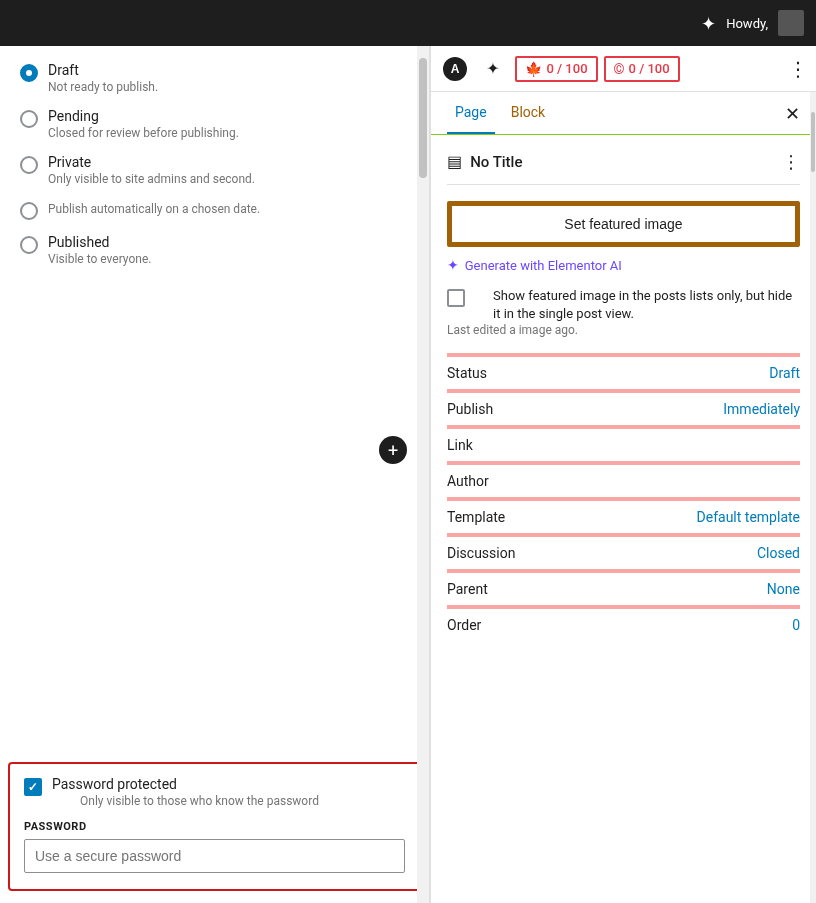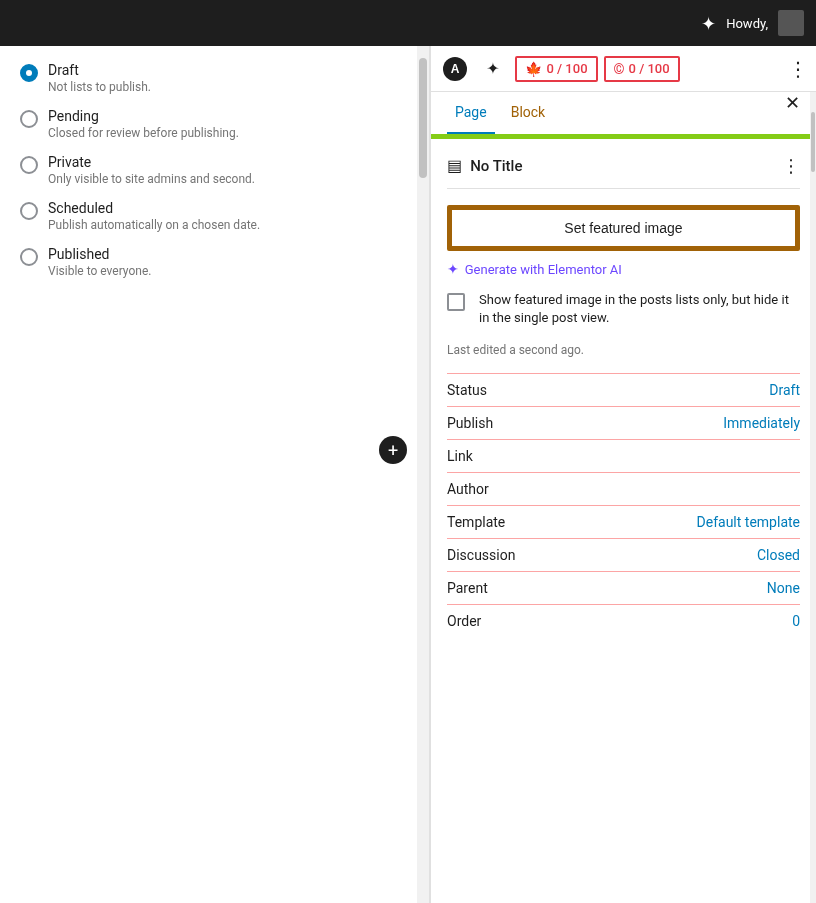--- a/index.html
+++ b/index.html
@@ -256,23 +256,23 @@
     .toolbar-more-btn {
       margin-left: auto;
       font-size: 20px;
       cursor: pointer;
       color: #1e1e1e;
     }
 
     
     .sidebar-tabs {
       display: flex;
-      border-bottom: 5px solid #84cc16;
+      border-bottom: 1px solid #84cc16;
       padding: 0 16px;
-      align-items: flex-start;
+      align-items: center;
     }
     .sidebar-tab {
       padding: 12px 8px;
       font-size: 14px;
       color: #a16207;
       cursor: pointer;
       border-bottom: 2px solid transparent;
       margin-right: 8px;
     }
     .sidebar-tab.active {
@@ -346,22 +346,21 @@
       margin-bottom: 14px;
     }
     .elementor-sparkle {
       font-size: 14px;
     }
 
     
     .checkbox-row {
       display: flex;
       align-items: flex-start;
-      gap: 14px;
-      margin-bottom: 16px;
+      gap: 28px;
     }
     .checkbox-empty {
       width: 18px;
       height: 18px;
       border: 2px solid #8c8f94;
       border-radius: 2px;
       flex-shrink: 0;
       margin-top: 2px;
     }
     .checkbox-row-text {
@@ -376,21 +375,21 @@
       color: #757575;
       margin-bottom: 16px;
     }
 
     
     .meta-row {
       display: flex;
       align-items: center;
       justify-content: space-between;
       padding: 8px 0;
-      border-top: 1px solid #fca5a5;
+      border-top: 4px solid #fca5a5;
     }
     .meta-label {
       font-size: 14px;
       color: #1e1e1e;
     }
     .meta-value {
       font-size: 14px;
       color: #007cba;
       cursor: pointer;
     }
@@ -430,21 +429,21 @@
 <div class="main-layout">
 
   <div class="left-panel">
 
     <div class="visibility-list">
 
       <div class="visibility-item">
         <div class="radio-circle selected"></div>
         <div>
           <div class="visibility-label">Draft</div>
-          <div class="visibility-desc">Not lists to publish.</div>
+          <div class="visibility-desc">Not ready to publish.</div>
         </div>
       </div>
 
       <div class="visibility-item">
         <div class="radio-circle"></div>
         <div>
           <div class="visibility-label">Pending</div>
           <div class="visibility-desc">Closed for review before publishing.</div>
         </div>
       </div>
@@ -453,35 +452,45 @@
         <div class="radio-circle"></div>
         <div>
           <div class="visibility-label">Private</div>
           <div class="visibility-desc">Only visible to site admins and second.</div>
         </div>
       </div>
 
       <div class="visibility-item">
         <div class="radio-circle"></div>
         <div>
-          <div class="visibility-label">Scheduled</div>
           <div class="visibility-desc">Publish automatically on a chosen date.</div>
         </div>
       </div>
 
       <div class="visibility-item">
         <div class="radio-circle"></div>
         <div>
           <div class="visibility-label">Published</div>
           <div class="visibility-desc">Visible to everyone.</div>
         </div>
       </div>
 
     </div>
 
+    <div class="password-section">
+      <div class="password-protected-row">
+        <div class="checkbox-blue"></div>
+        <div>
+          <div class="password-label-text">Password protected</div>
+          <div class="password-desc">Only visible to those who know the password</div>
+        </div>
+      </div>
+      <div class="password-field-label">PASSWORD</div>
+      <input class="password-input" type="text" placeholder="Use a secure password" style="">
+    </div>
 
     <div class="add-block-btn">+</div>
 
     <div class="scroll-track">
       <div class="scroll-thumb"></div>
     </div>
 
   </div>
 
   <div class="right-panel">
@@ -530,21 +539,21 @@
         <span>Generate with Elementor AI</span>
       </div>
 
       
       <div class="checkbox-row">
         <div class="checkbox-empty"></div>
         <div class="checkbox-row-text">Show featured image in the posts lists only, but hide it in the single post view.</div>
       </div>
 
       
-      <div class="last-edited">Last edited a second ago.</div>
+      <div class="last-edited">Last edited a image ago.</div>
 
       
       <div id="meta-rows">
           <div class="meta-row">
             <span class="meta-label">Status</span>
             <span class="meta-value">Draft</span>
           </div>
           <div class="meta-row">
             <span class="meta-label">Publish</span>
             <span class="meta-value">Immediately</span>

